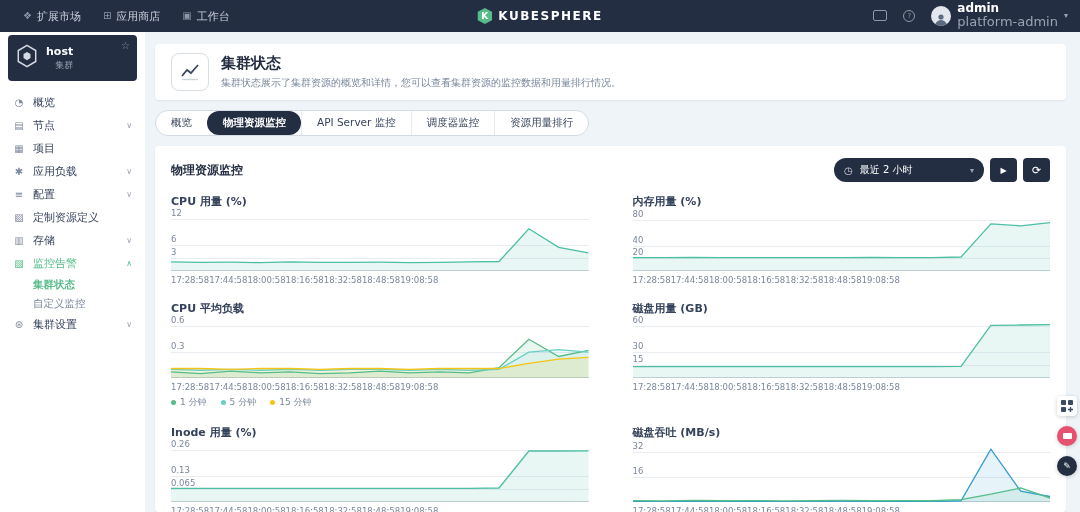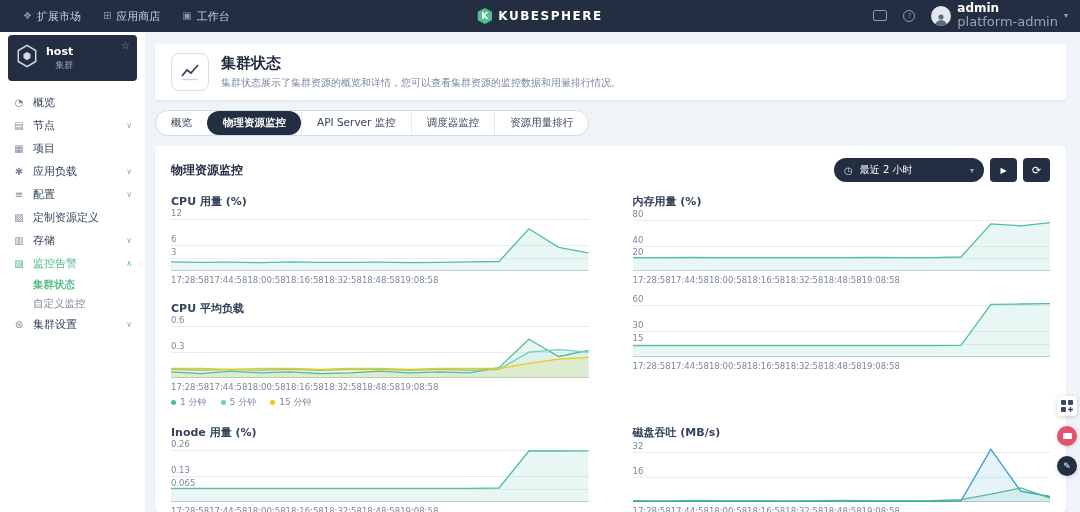--- a/index.html
+++ b/index.html
@@ -306,20 +306,21 @@
                 <span>18:48:58</span>
                 <span>19:08:58</span>
               </div>
               <div class="legend">
                 <span><span class="dot" style="background: rgb(85, 188, 138);"></span>1 分钟</span>
                 <span><span class="dot" style="background: rgb(105, 207, 196);"></span>5 分钟</span>
                 <span><span class="dot" style="background: rgb(245, 196, 20);"></span>15 分钟</span>
               </div>
             </div>
             <div class="chart">
+              <div class="chart-title">磁盘用量 (GB)</div>
               <div class="plot">
                 <div class="gridline" style="top: 7.69231%;"></div>
                 <span class="ytick" style="top: 7.69231%;">60</span>
                 <div class="gridline" style="top: 53.8462%;"></div>
                 <span class="ytick" style="top: 53.8462%;">30</span>
                 <div class="gridline" style="top: 76.9231%;"></div>
                 <span class="ytick" style="top: 76.9231%;">15</span>
                 <div class="baseline"></div>
                 <svg viewBox="0 0 100 100" preserveAspectRatio="none">
                   <polygon points="0,79.6923076923077 7.142857142857142,79.6923076923077 14.285714285714285,79.6923076923077 21.428571428571427,79.6923076923077 28.57142857142857,79.6923076923077 35.714285714285715,79.6923076923077 42.857142857142854,79.53846153846155 50,79.53846153846155 57.14285714285714,79.53846153846155 64.28571428571429,79.53846153846155 71.42857142857143,79.53846153846155 78.57142857142857,79.38461538461539 85.71428571428571,6.15384615384616 92.85714285714286,5.384615384615387 100,4.615384615384613 100,100 0,100" fill="#4cbfa4" opacity="0.12"></polygon>

